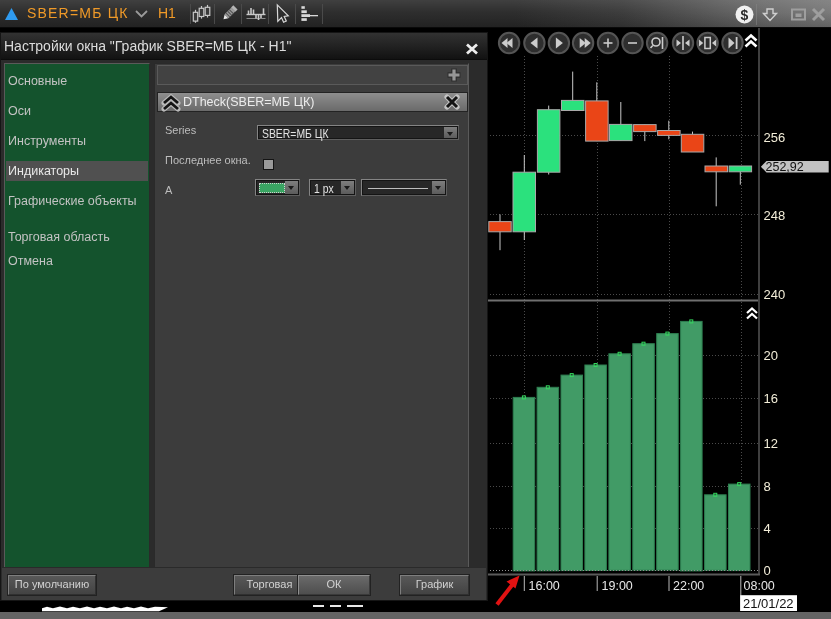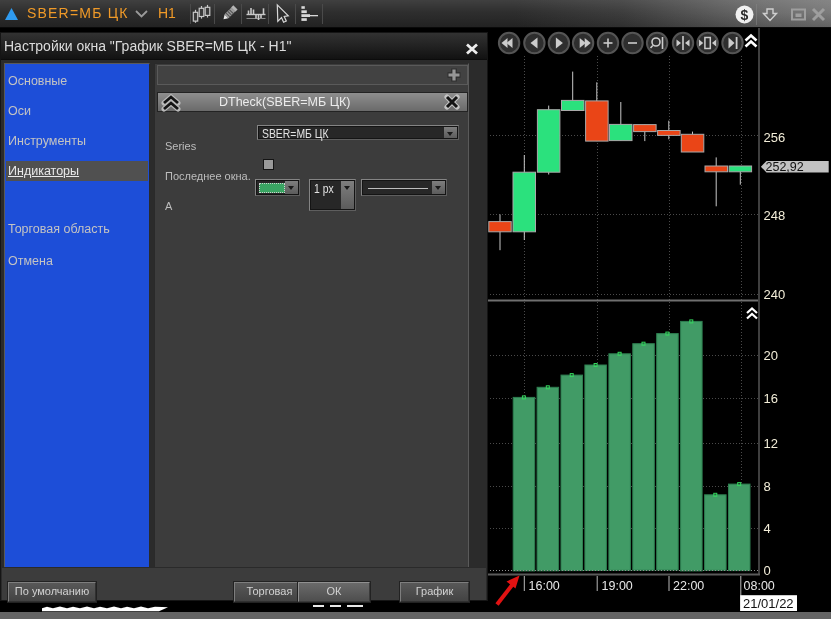--- a/index.html
+++ b/index.html
@@ -15,39 +15,39 @@
   #topbar .vgrad{position:absolute;left:0;top:0;width:100%;height:100%;
     background:linear-gradient(180deg,rgba(255,255,255,0.10) 0%,rgba(255,255,255,0.02) 45%,rgba(0,0,0,0.18) 100%);}
   #tb-sym{left:27px;top:5px;color:#f09a28;font-size:14px;letter-spacing:1.2px;}
   #tb-h1{left:158px;top:5px;color:#f09a28;font-size:14px;text-align:right;}
 
   
   #dlg{left:0;top:32px;width:488px;height:569px;background:#2b2b2b;border:1px solid #151515;}
   #dlg-title{left:0;top:0;width:486px;height:27px;
     background:linear-gradient(180deg,#323232,#121212);
     border-bottom:1px solid #0c0c0c;color:#dcdcdc;font-size:14px;line-height:27px;padding-left:3px;}
-  .panel{background:#1d4ed8;border:1px solid #5a5a5a;border-right-color:#2a2a2a;border-bottom-color:#2a2a2a;}
+  .panel{background:#14532d;border:1px solid #5a5a5a;border-right-color:#2a2a2a;border-bottom-color:#2a2a2a;}
   #menu{left:3px;top:30px;width:146px;height:505px;}
   .mi{position:absolute;left:1px;width:142px;height:20px;color:#c3c3c3;font-size:12.5px;line-height:20px;padding-left:2px;}
-  .mi.sel{background:#505050;color:#e8e8e8;text-decoration:underline;}
+  .mi.sel{background:#505050;color:#e8e8e8;}
   #content{left:153px;top:30px;width:315px;height:505px;border:1px solid #2a2a2a;border-right-color:#5a5a5a;border-bottom-color:#5a5a5a;background:#3c3c3c;}
   #addbar{left:2px;top:1px;width:311px;height:20px;background:#424242;border:1px solid #5a5a5a;}
   #hdr{left:2px;top:28px;width:311px;height:20px;
     background:linear-gradient(180deg,#8e8e8e,#6a6a6a);border:1px solid #232323;
-    color:#ececec;font-size:12.5px;line-height:19px;padding-left:36px;}
-  .lbl{position:absolute;color:#bdbdbd;font-size:11px;margin-top:16px;}
+    color:#ececec;font-size:12.5px;line-height:19px;}
+  .lbl{position:absolute;color:#bdbdbd;font-size:11px;}
   .combo{position:absolute;background:#272727;border:1px solid #848484;border-bottom-color:#5e5e5e;border-right-color:#5e5e5e;box-shadow:inset 0 0 0 1px #141414;}
   .combo .txt{position:absolute;left:4px;top:0;color:#e2e2e2;font-size:13px;line-height:14px;transform:scaleX(0.8);transform-origin:0 50%;}
   .drop{position:absolute;right:1px;top:1px;bottom:1px;width:13px;background:linear-gradient(180deg,#7e7e7e,#5c5c5c);}
   .drop:after{content:"";position:absolute;left:3px;top:5px;border-left:3.5px solid transparent;border-right:3.5px solid transparent;border-top:4px solid #1a1a1a;}
   #chk{left:108px;top:95px;width:11px;height:11px;background:#9a9a9a;border:1.5px solid #141414;}
   #footer{left:1px;top:534px;width:484px;height:33px;background:#3c3c3c;border-top:1px solid #2a2a2a;}
   .btn{position:absolute;top:7px;height:20px;background:linear-gradient(180deg,#585858,#434343);
     border:1px solid #7e7e7e;border-bottom-color:#303030;border-right-color:#303030;outline:1px solid #222;
-    color:#d2d2d2;font-size:11px;text-align:center;line-height:17px;margin-top:7px;}
+    color:#d2d2d2;font-size:11px;text-align:center;line-height:17px;}
 
   
   #btm-grey{left:0;top:612px;width:831px;height:7px;background:#646464;}
 </style>
 </head>
 <body>
 <div id="page">
 
   <svg class="abs" style="left:487px;top:28px" width="344" height="591" viewBox="487 28 831 591" preserveAspectRatio="xMinYMin slice">
   <g transform="translate(0,28) translate(0,-28)">
@@ -307,21 +307,22 @@
     <div id="dlg-title" class="abs">Настройки окна "График SBER=МБ ЦК - Н1"</div>
     <svg class="abs" style="left:464px;top:10px" width="16" height="14">
       <path d="M 2 1.5 L 12 10.5 M 12 1.5 L 2 10.5" stroke="#ededed" stroke-width="2.8"></path>
     </svg>
 
     <div id="menu" class="abs panel">
       <div class="mi" style="top:7px">Основные</div>
       <div class="mi" style="top:37px">Оси</div>
       <div class="mi" style="top:67px">Инструменты</div>
       <div class="mi sel" style="top:97px">Индикаторы</div>
-      <div class="mi" style="top:155px">Торговая область</div>
+      <div class="mi" style="top:127px">Графические объекты</div>
+      <div class="mi" style="top:163px">Торговая область</div>
       <div class="mi" style="top:187px">Отмена</div>
     </div>
 
     <div id="content" class="abs">
       <div id="addbar" class="abs"></div>
       <svg class="abs" style="left:291px;top:3px" width="16" height="16">
         <path d="M 8 1.5 L 8 14.5 M 1.5 8 L 14.5 8" stroke="#2e2e2e" stroke-width="5.6"></path>
         <path d="M 8 2.5 L 8 13.5 M 2.5 8 L 13.5 8" stroke="#969696" stroke-width="3.2"></path>
       </svg>
       <div id="hdr" class="abs"><span style="margin-left:25px">DTheck(SBER=МБ ЦК)</span></div>
@@ -343,21 +344,21 @@
       </div>
 
       <div class="lbl" style="left:10px;top:90px">Последнее окна.</div>
       <div id="chk" class="abs"></div>
 
       <div class="lbl" style="left:10px;top:120px">A</div>
       <div class="combo" style="left:100px;top:115px;width:45px;height:17px">
         <div class="abs" style="left:3px;top:3px;width:26px;height:10px;background:#3aa563;border:1px dotted #cfcfcf"></div>
         <div class="drop"></div>
       </div>
-      <div class="combo" style="left:154px;top:115px;width:47px;height:32px">
+      <div class="combo" style="left:154px;top:115px;width:47px;height:17px">
         <div class="txt" style="top:2px">1 px</div>
         <div class="drop"></div>
       </div>
       <div class="combo" style="left:206px;top:115px;width:86px;height:17px">
         <div class="abs" style="left:6px;top:8px;width:60px;height:1px;background:#bdbdbd"></div>
         <div class="drop"></div>
       </div>
     </div>
 
     <div id="footer" class="abs">

